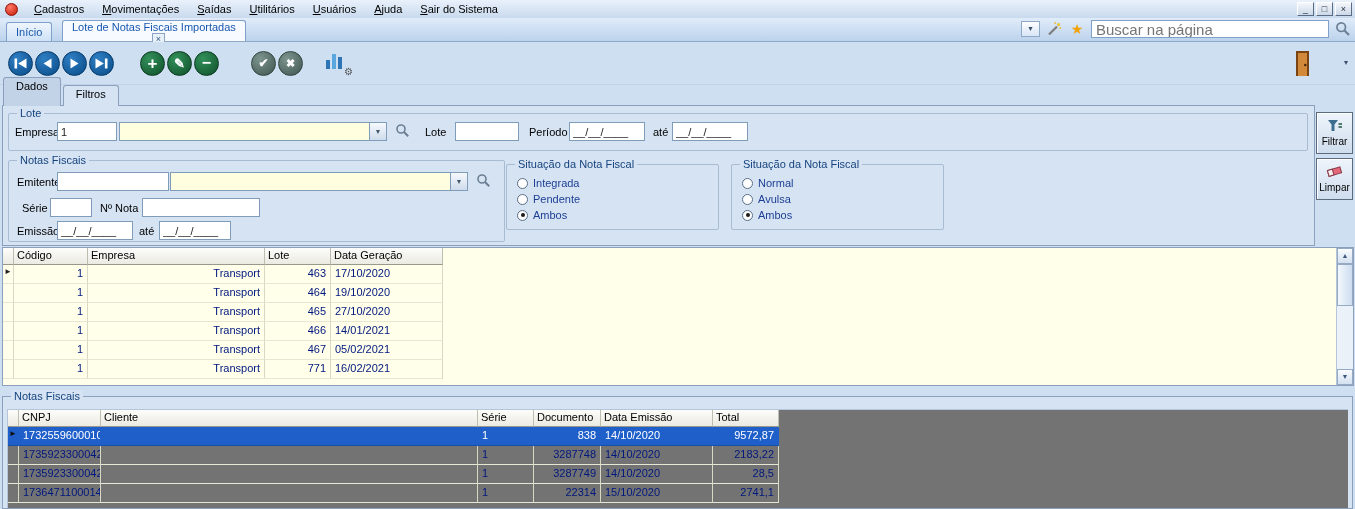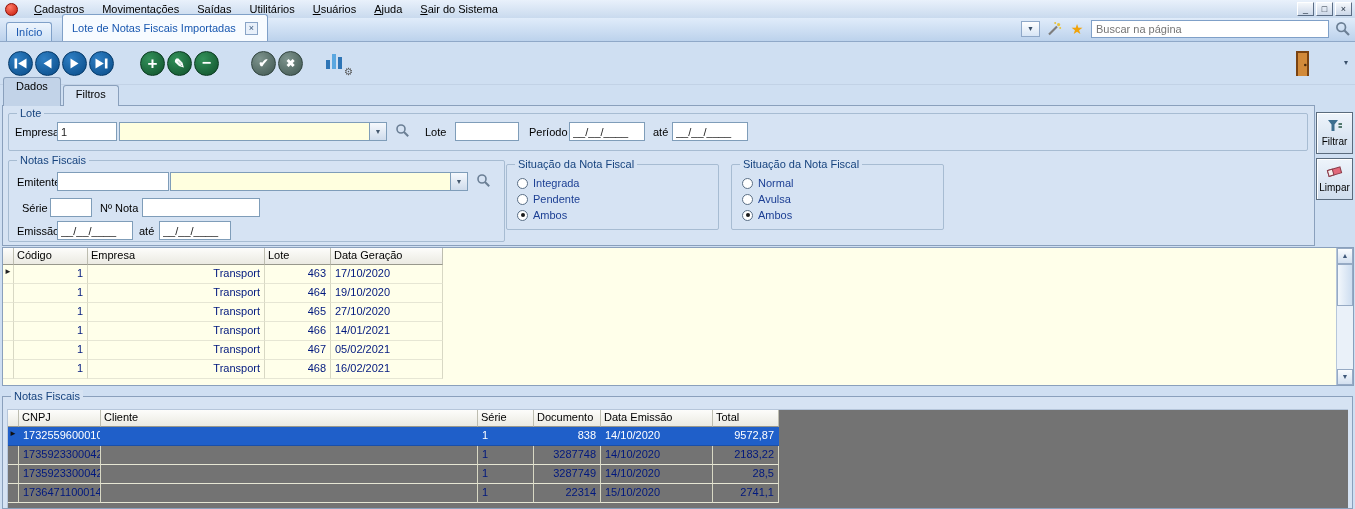--- a/index.html
+++ b/index.html
@@ -17,30 +17,30 @@
   .win-controls { margin-left:auto; display:flex; gap:2px; padding-right:3px; }
   .win-btn { width:17px; height:14px; border:1px solid; border-color:#ffffff #5a6c84 #5a6c84 #ffffff;
              background:linear-gradient(#f4f7fb,#ccd8e9); font-size:9px; line-height:12px; text-align:center; color:#1c2a3a; }
 
   
   .tabrow { position:absolute; top:18px; left:0; right:0; height:24px;
             background:linear-gradient(#e0ecfa,#bcd2ec); border-bottom:1px solid #8fa8c8; }
   .ptab { position:absolute; bottom:0; display:flex; align-items:center; padding:0 9px;
           border:1px solid #7fa0c8; border-bottom:none; border-radius:3px 3px 0 0; color:#1857b0; }
   .ptab.inactive { left:6px; height:19px; background:linear-gradient(#eef5fd,#cfe2f6); }
-  .ptab.active { left:62px; height:27px; background:#f7fbff; }
+  .ptab.active { left:62px; height:21px; background:#f7fbff;flex-direction:column; }
   .tab-close { width:13px; height:13px; margin-left:9px; border:1px solid #89a4c6; background:#e8f0fa;
                font-size:9px; line-height:11px; text-align:center; color:#3a5a80; }
   .tabrow-right { position:absolute; right:3px; bottom:3px; display:flex; align-items:center; gap:5px; }
   .small-drop { width:19px; height:16px; border:1px solid #8fa8c8; background:linear-gradient(#ffffff,#d7e5f5);
                 text-align:center; font-size:7px; line-height:14px; color:#3a506a; }
   .tool-ico { width:18px; height:16px; display:flex; align-items:center; justify-content:center; }
   .star { color:#f0a30a; font-size:14px; line-height:14px; }
   .search-box { width:238px; height:18px; border:1px solid #7fa0c8; background:#fff;
-                font-family:inherit; font-size:11px; padding:0 4px; color:#333; }
+                font-family:inherit; font-size:15px; padding:0 4px; color:#333; }
 
   
   .toolbar { position:absolute; top:42px; left:0; right:0; height:43px; background:#cfdff2;
              display:flex; align-items:center; padding-left:8px; border-bottom:1px solid #c2d2e6; }
   .cbtn { width:25px; height:25px; border-radius:50%; display:flex; align-items:center; justify-content:center;
           margin-right:2px; color:#fff; font-weight:bold; }
   .cbtn.blue  { background:radial-gradient(circle at 35% 30%, #2f7fc4, #084a86); border:1px solid #063a6a; }
   .cbtn.green { background:radial-gradient(circle at 35% 30%, #33915a, #0e4e29); border:1px solid #0a3a20; }
   .cbtn.gray  { background:radial-gradient(circle at 35% 30%, #7e948e, #3e554f); border:1px solid #31443f; }
   .gap1 { margin-left:24px; } .gap2 { margin-left:30px; }
@@ -368,21 +368,21 @@
         <span class="gcell ind w-ind"></span>
         <span class="gcell r w-cod">1</span>
         <span class="gcell r w-emp">Transport</span>
         <span class="gcell r w-lot">467</span>
         <span class="gcell w-dat">05/02/2021</span>
       </div>
       <div class="grow">
         <span class="gcell ind w-ind"></span>
         <span class="gcell r w-cod">1</span>
         <span class="gcell r w-emp">Transport</span>
-        <span class="gcell r w-lot">468</span>
+        <span class="gcell r w-lot">771</span>
         <span class="gcell w-dat">16/02/2021</span>
       </div>
     </div>
     <div class="vscroll">
       <span class="sbtn">▲</span>
       <span class="sthumb"></span>
       <span class="sbtn down">▼</span>
     </div>
   </div>
 

